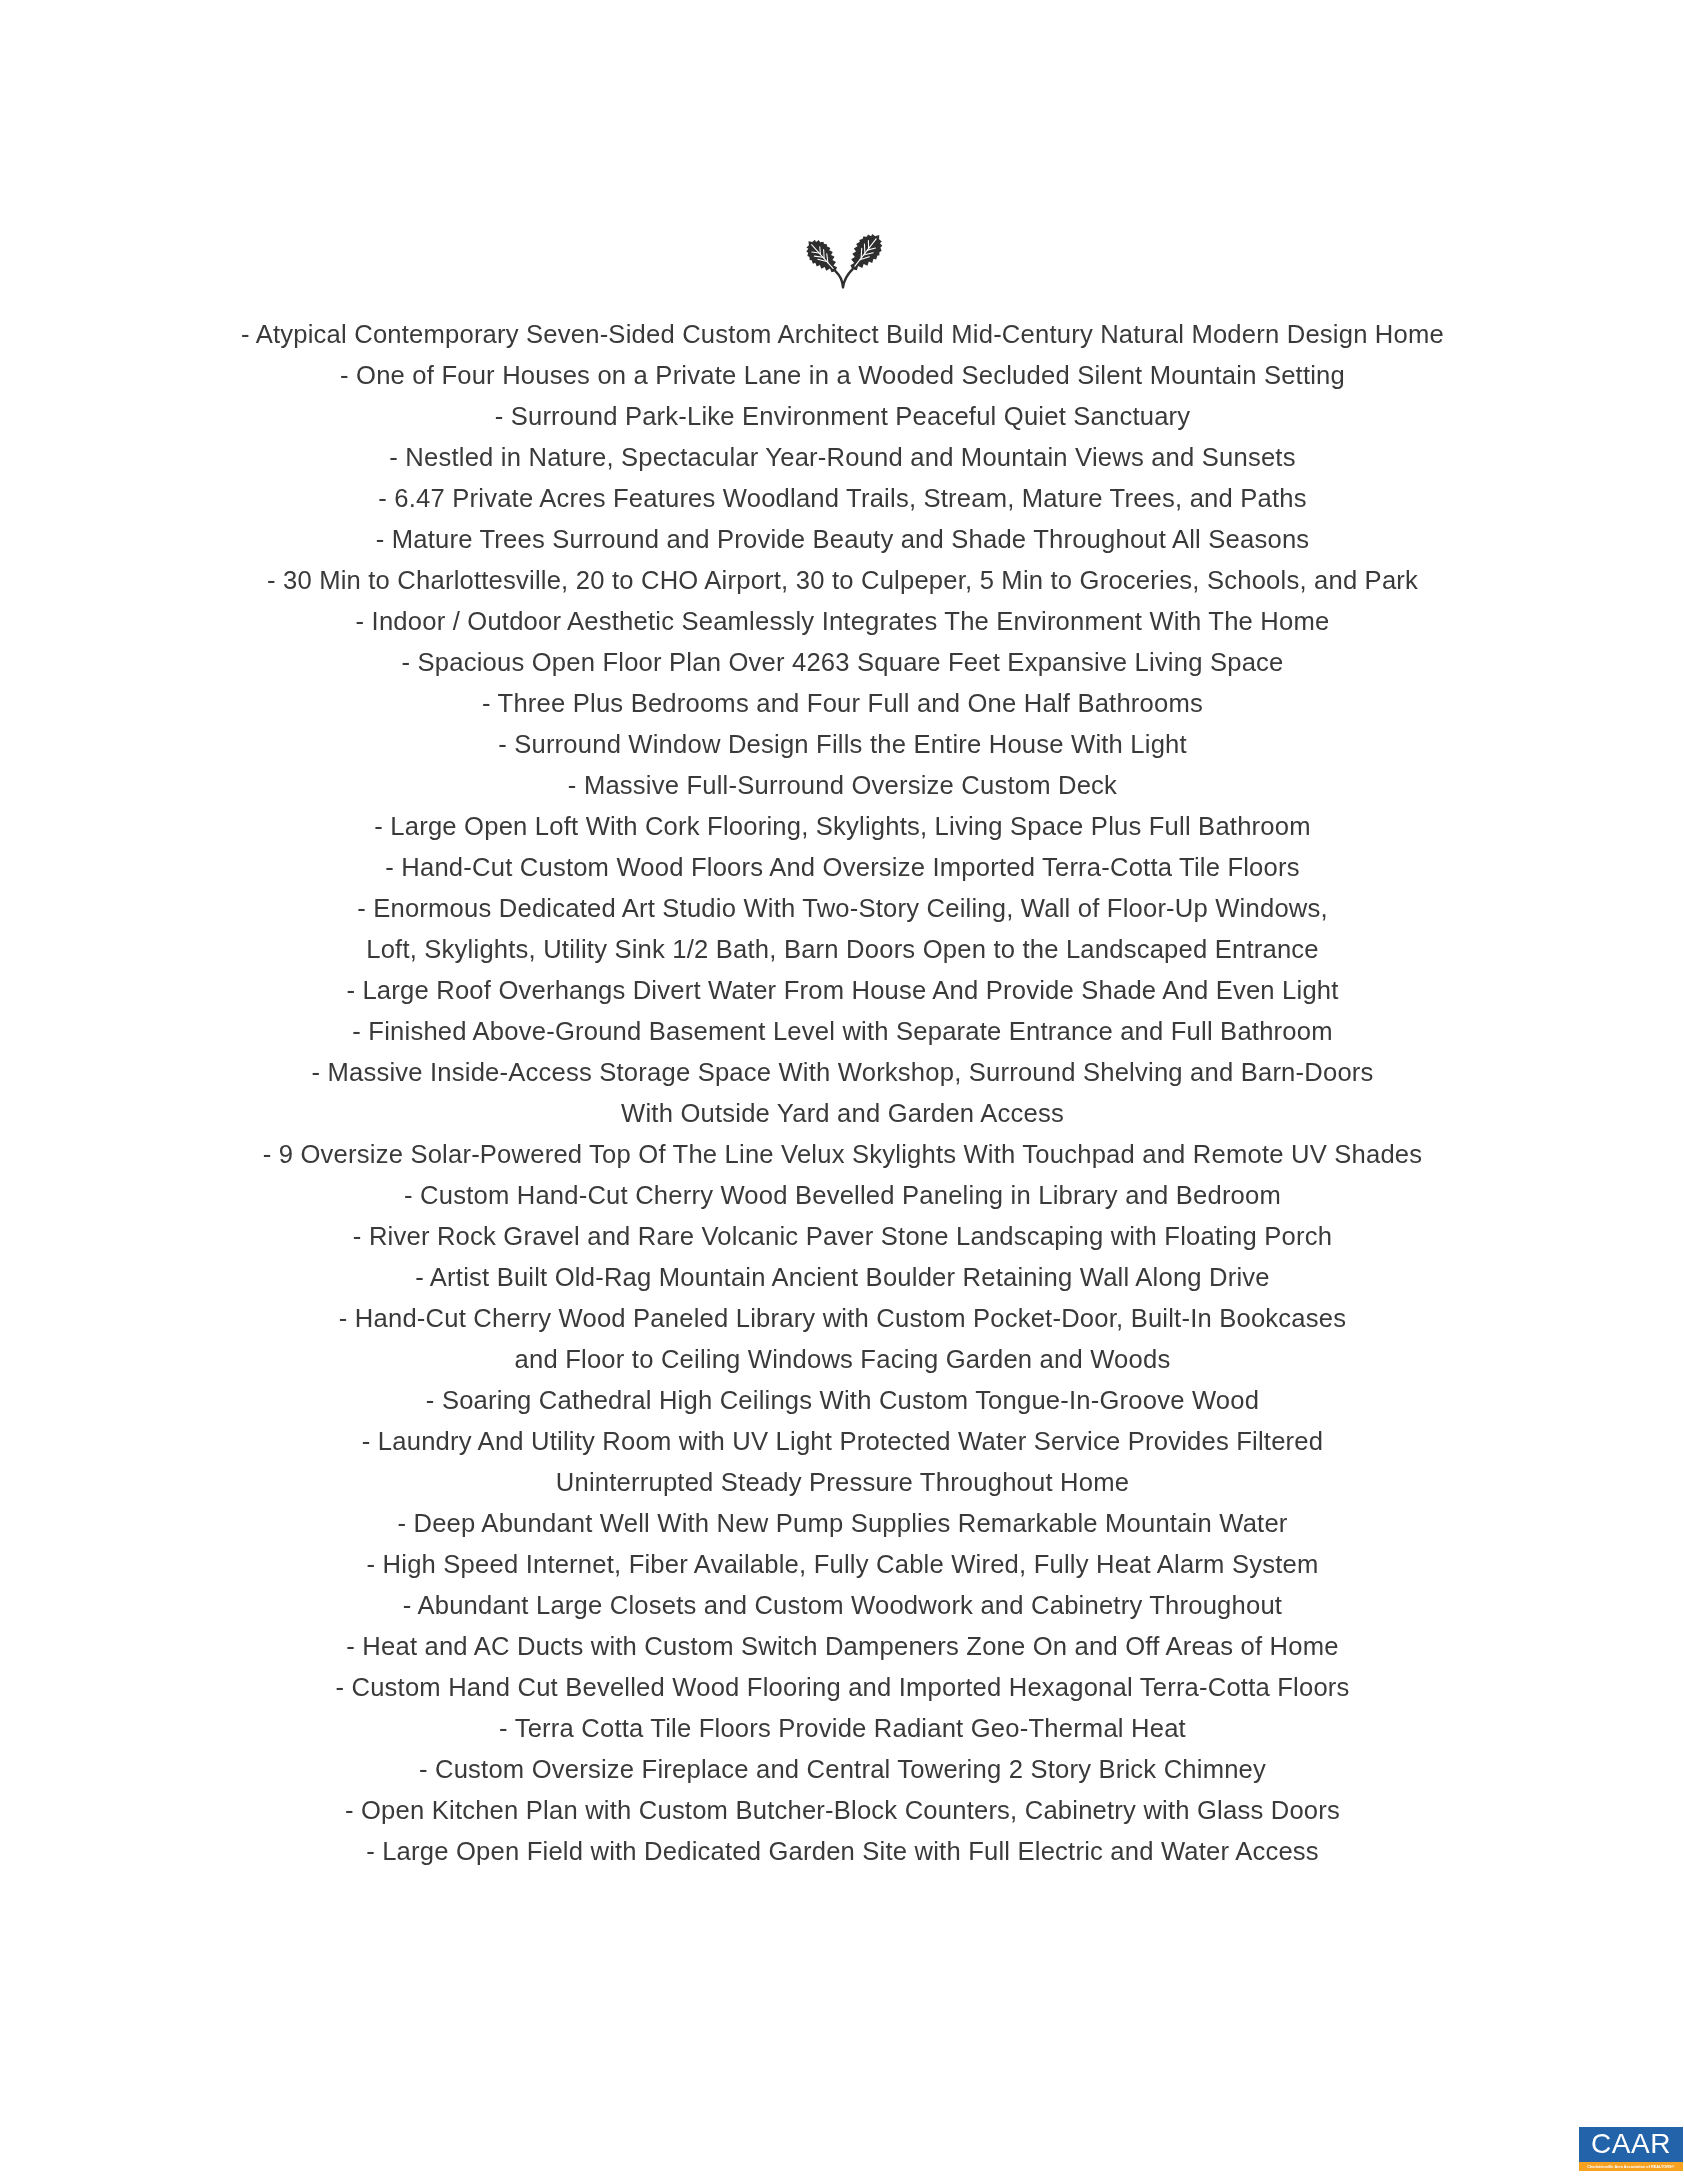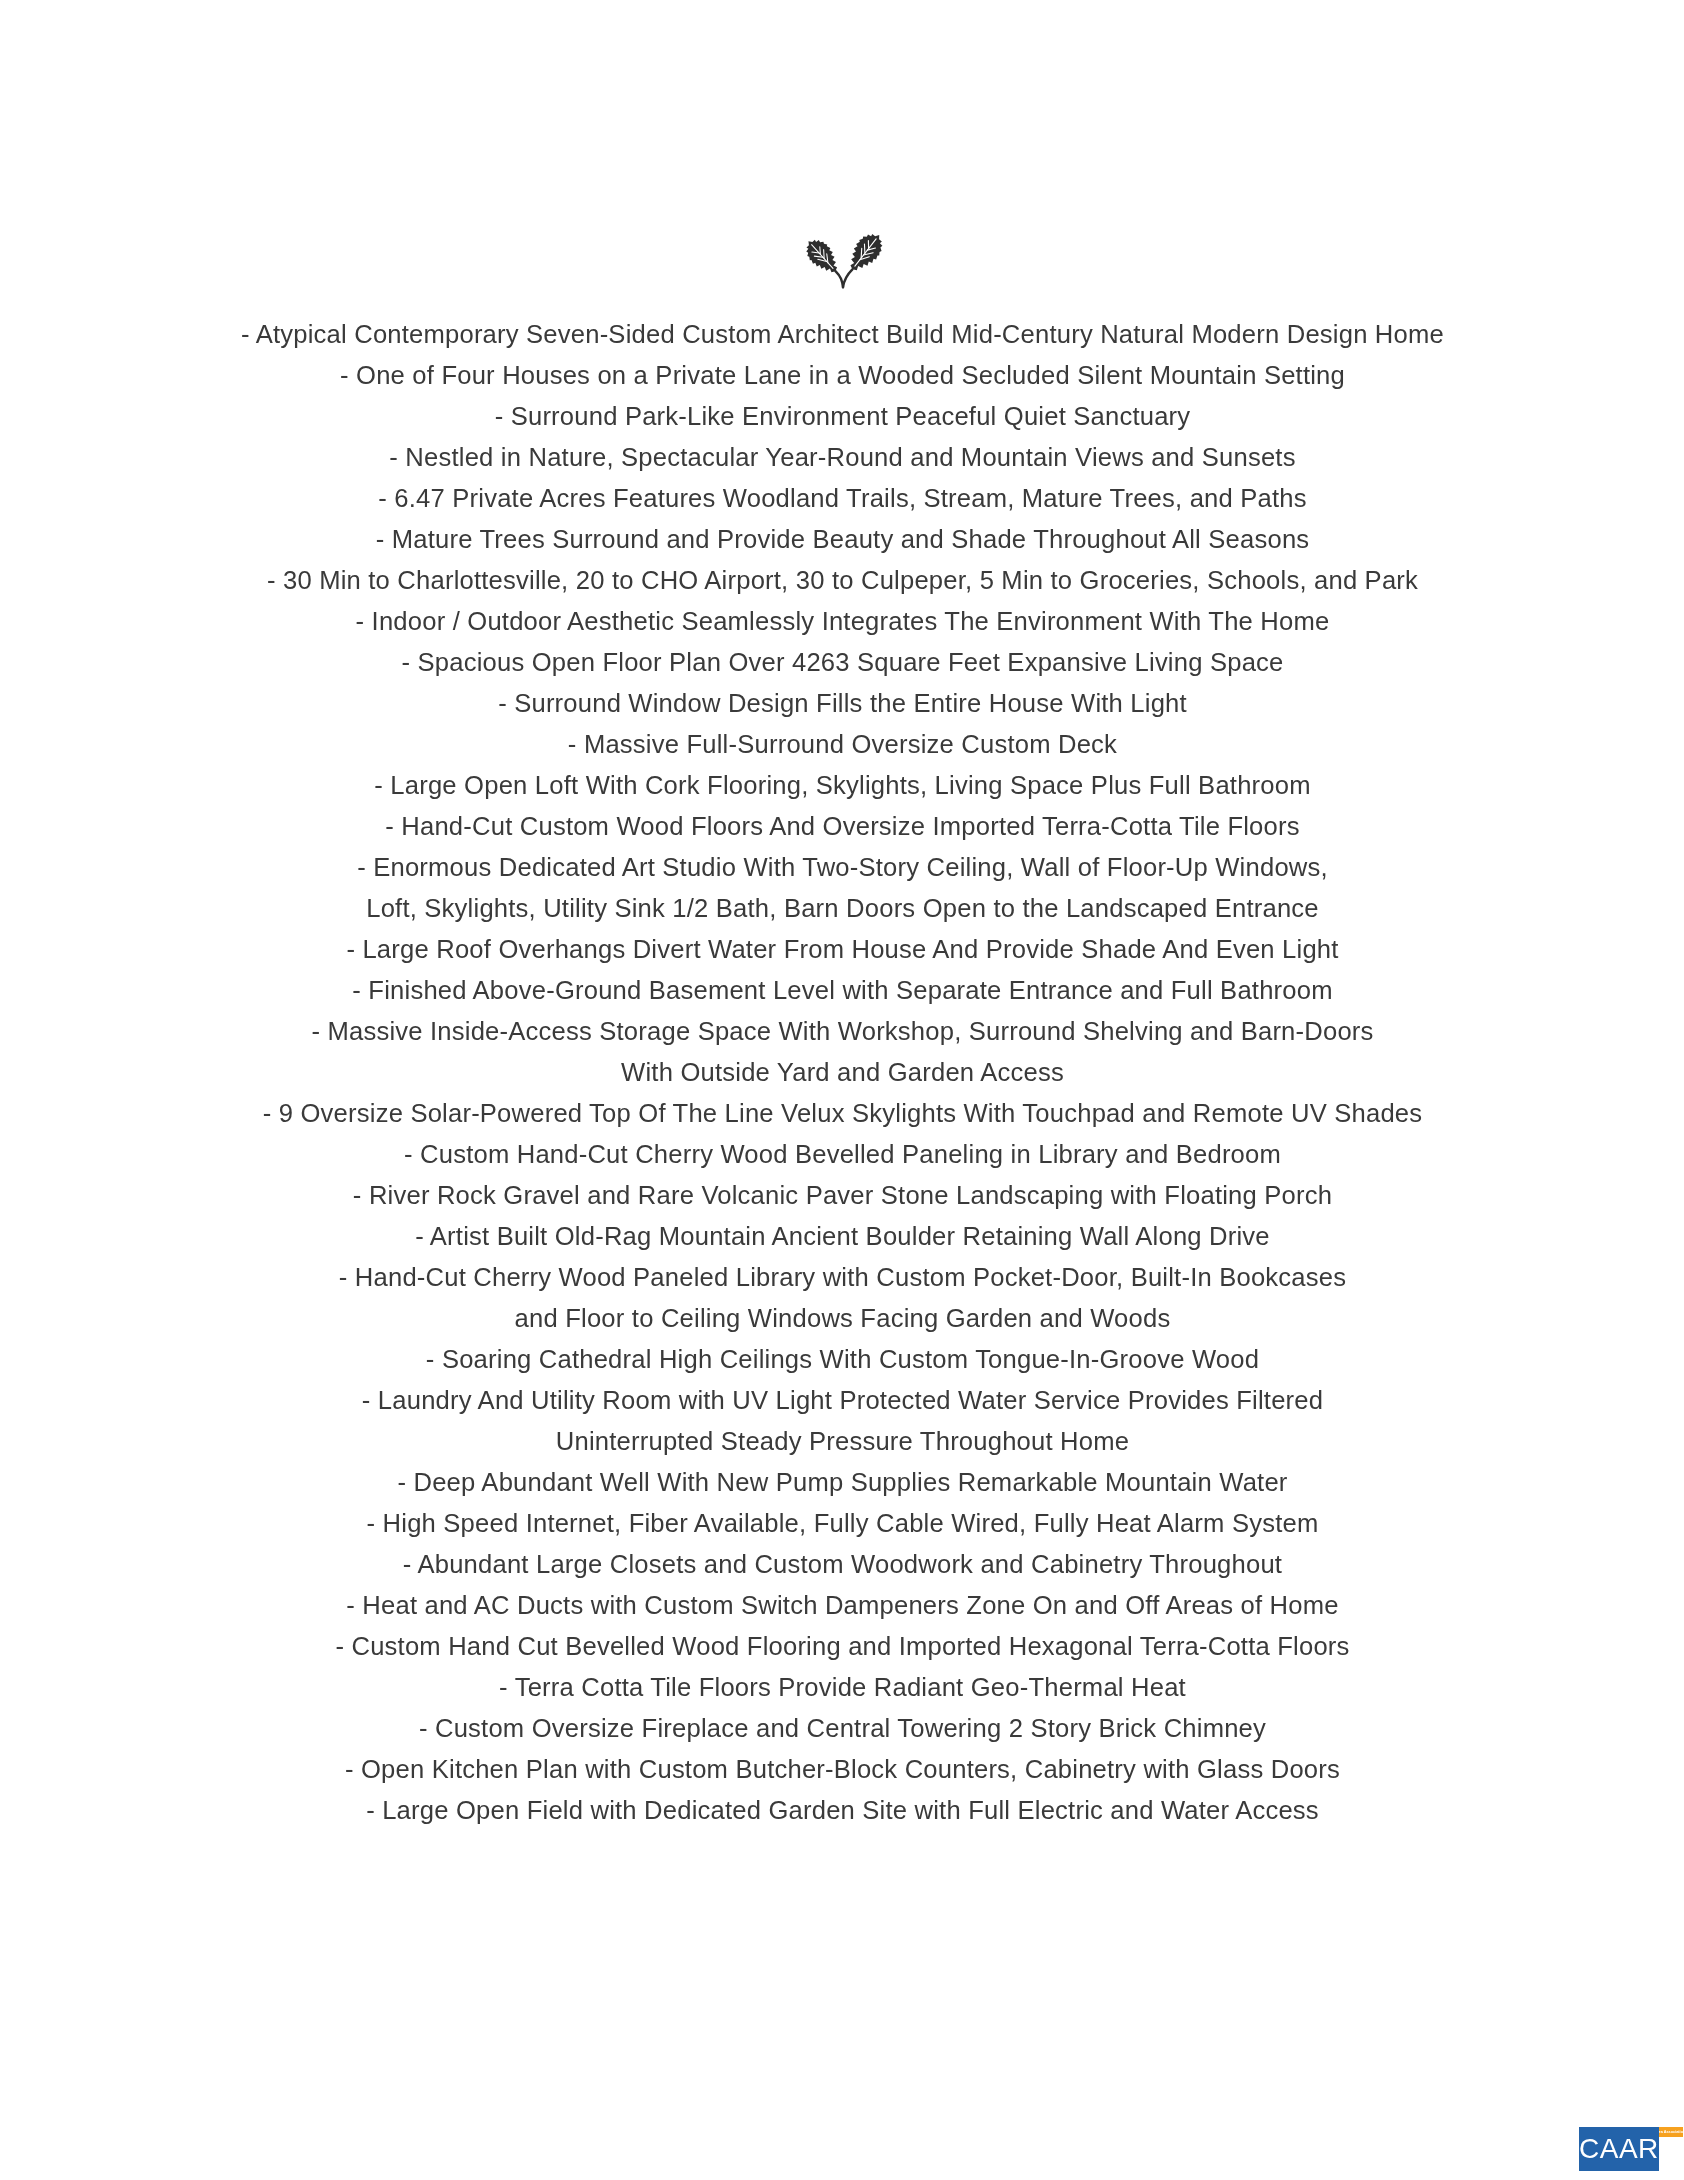--- a/index.html
+++ b/index.html
@@ -35,21 +35,21 @@
   .feature-line {
     white-space: nowrap;
   }
   .caar {
     position: absolute;
     left: 1579px;
     top: 2127px;
     width: 104px;
     height: 44px;
     display: flex;
-    flex-direction: row;
+    flex-direction: column;
   }
   .caar-blue {
     background: #2363aa;
     flex: 1;
     display: flex;
     align-items: center;
     justify-content: center;
   }
   .caar-text {
     color: #ffffff;
@@ -110,20 +110,21 @@
 <div class="features" id="feature-list">
     <div class="feature-line">- Atypical Contemporary Seven-Sided Custom Architect Build Mid-Century Natural Modern Design Home</div>
     <div class="feature-line">- One of Four Houses on a Private Lane in a Wooded Secluded Silent Mountain Setting</div>
     <div class="feature-line">- Surround Park-Like Environment Peaceful Quiet Sanctuary</div>
     <div class="feature-line">- Nestled in Nature, Spectacular Year-Round and Mountain Views and Sunsets</div>
     <div class="feature-line">- 6.47 Private Acres Features Woodland Trails, Stream, Mature Trees, and Paths</div>
     <div class="feature-line">- Mature Trees Surround and Provide Beauty and Shade Throughout All Seasons</div>
     <div class="feature-line">- 30 Min to Charlottesville, 20 to CHO Airport, 30 to Culpeper, 5 Min to Groceries, Schools, and Park</div>
     <div class="feature-line">- Indoor / Outdoor Aesthetic Seamlessly Integrates The Environment With The Home</div>
     <div class="feature-line">- Spacious Open Floor Plan Over 4263 Square Feet Expansive Living Space</div>
+    <div class="feature-line">- Three Plus Bedrooms and Four Full and One Half Bathrooms</div>
     <div class="feature-line">- Surround Window Design Fills the Entire House With Light</div>
     <div class="feature-line">- Massive Full-Surround Oversize Custom Deck</div>
     <div class="feature-line">- Large Open Loft With Cork Flooring, Skylights, Living Space Plus Full Bathroom</div>
     <div class="feature-line">- Hand-Cut Custom Wood Floors And Oversize Imported Terra-Cotta Tile Floors</div>
     <div class="feature-line">- Enormous Dedicated Art Studio With Two-Story Ceiling, Wall of Floor-Up Windows,</div>
     <div class="feature-line">Loft, Skylights, Utility Sink 1/2 Bath, Barn Doors Open to the Landscaped Entrance</div>
     <div class="feature-line">- Large Roof Overhangs Divert Water From House And Provide Shade And Even Light</div>
     <div class="feature-line">- Finished Above-Ground Basement Level with Separate Entrance and Full Bathroom</div>
     <div class="feature-line">- Massive Inside-Access Storage Space With Workshop, Surround Shelving and Barn-Doors</div>
     <div class="feature-line">With Outside Yard and Garden Access</div>

